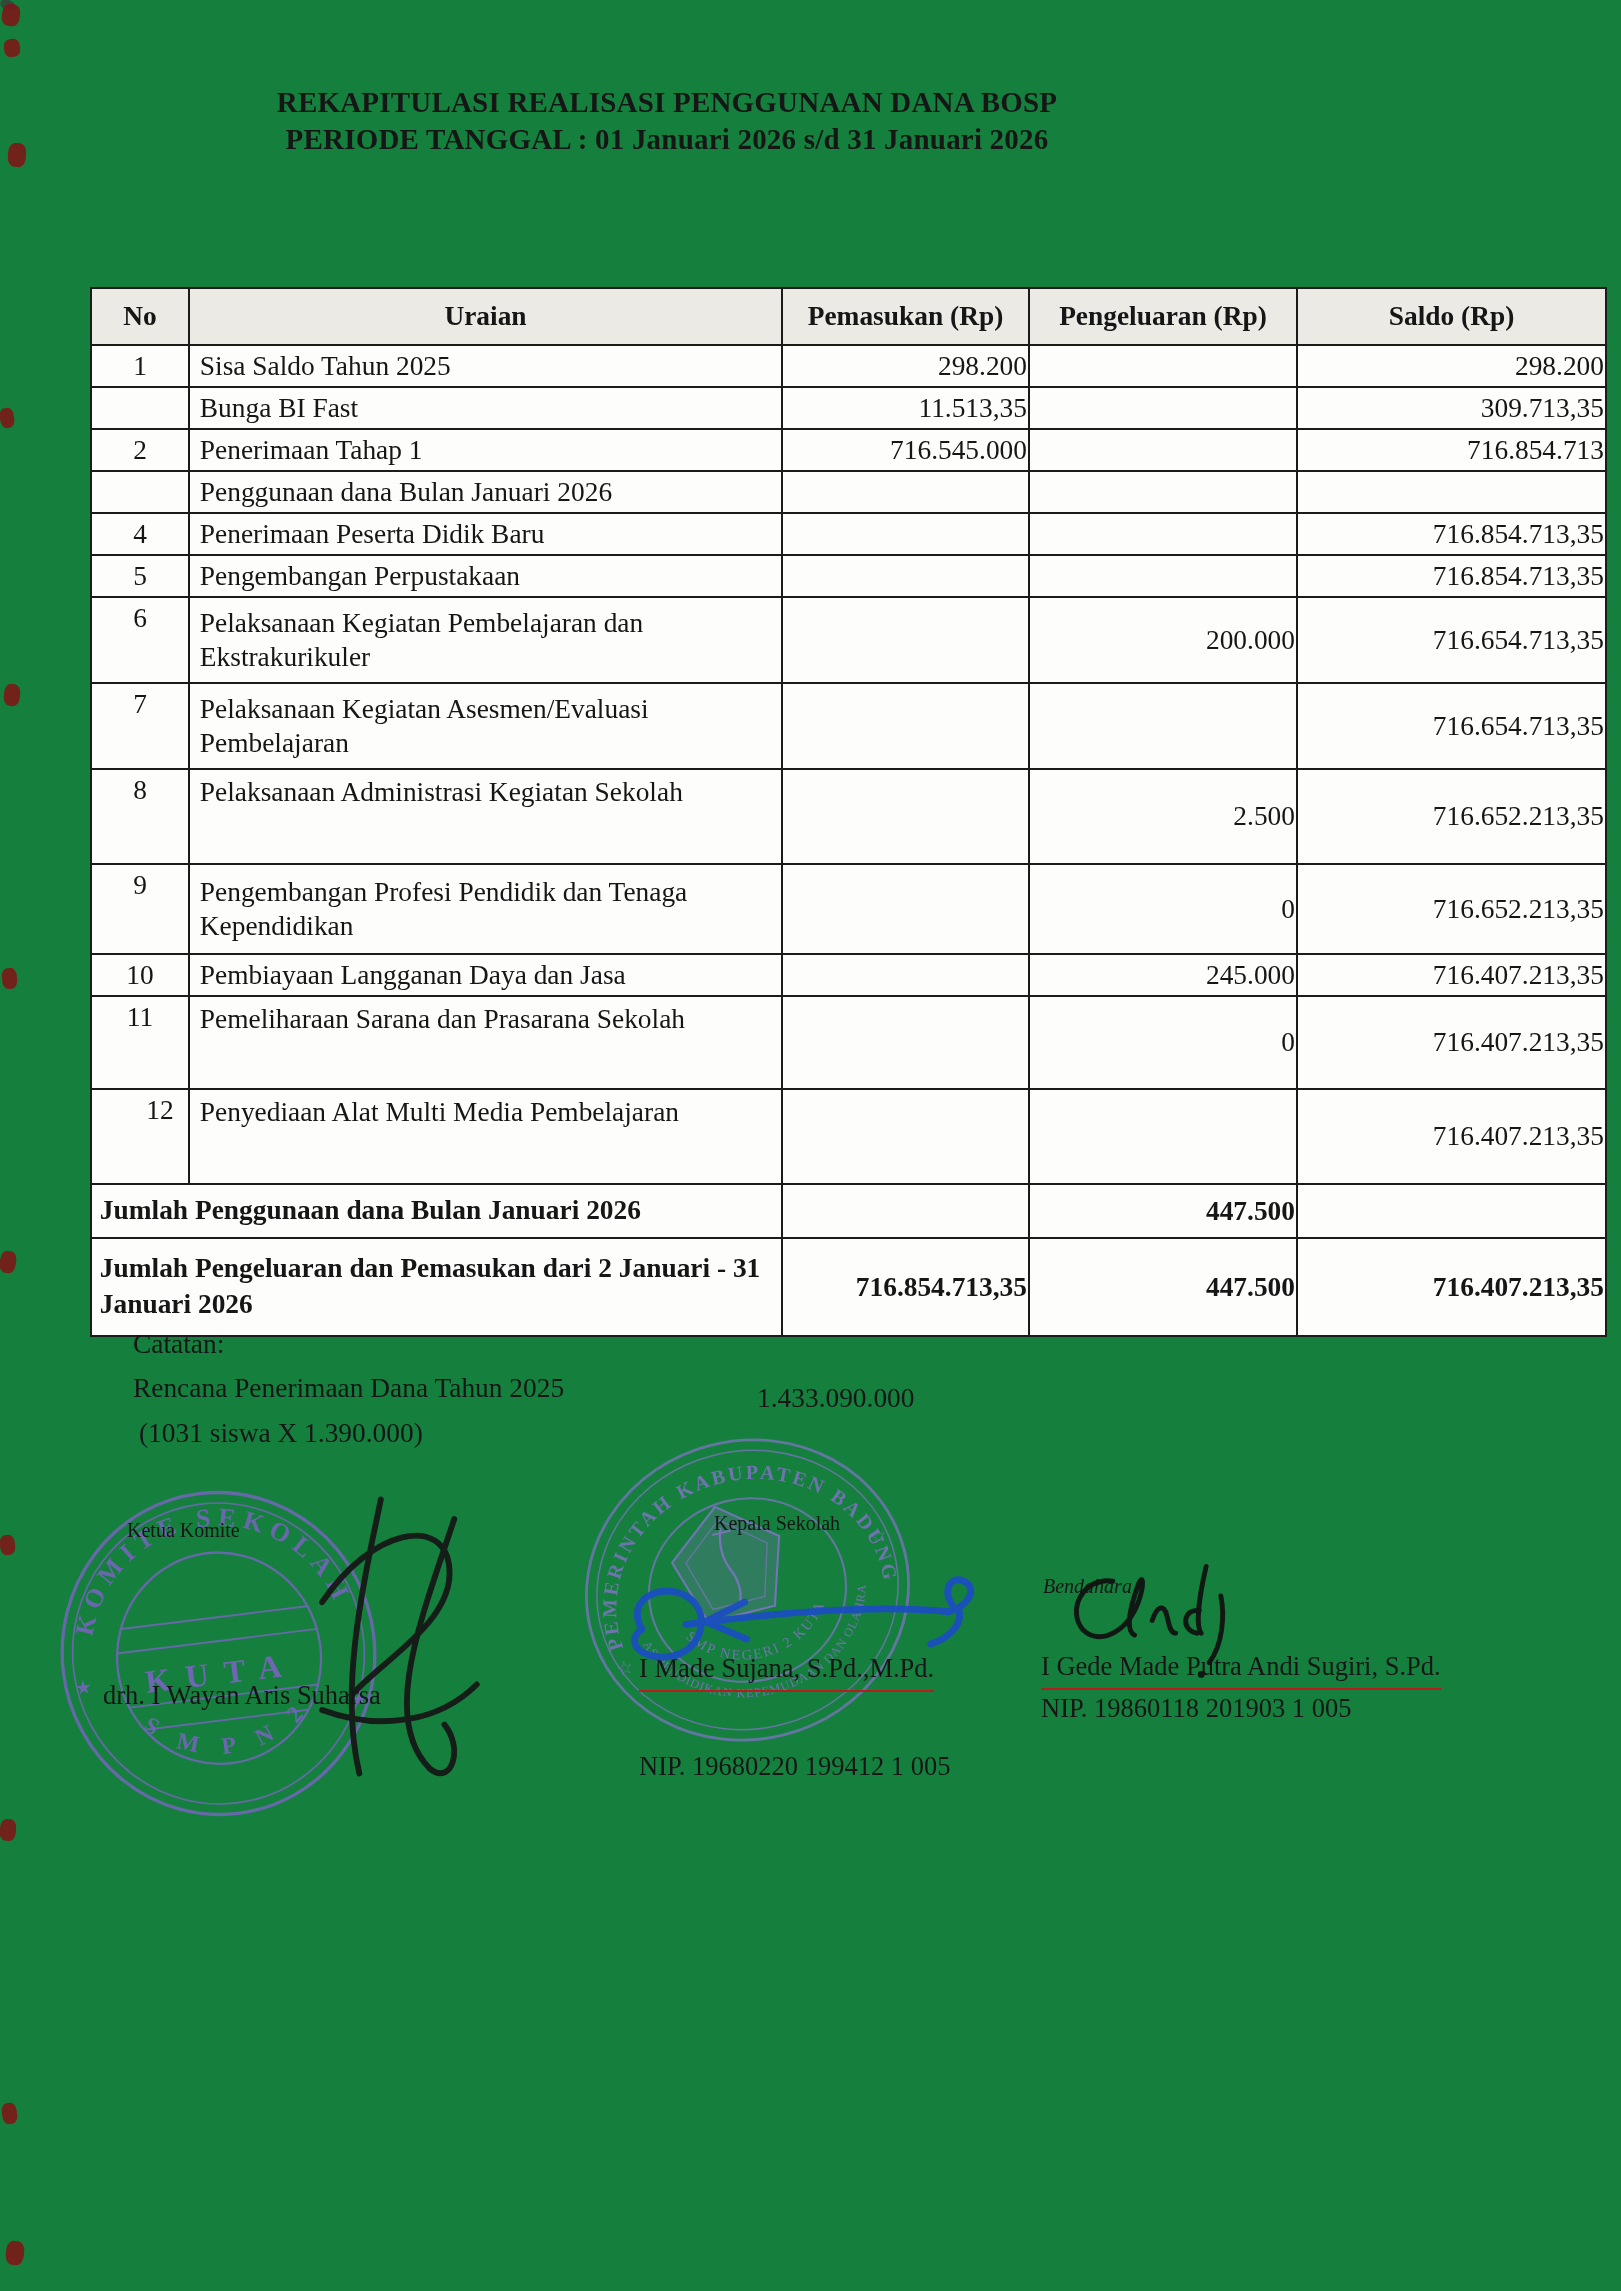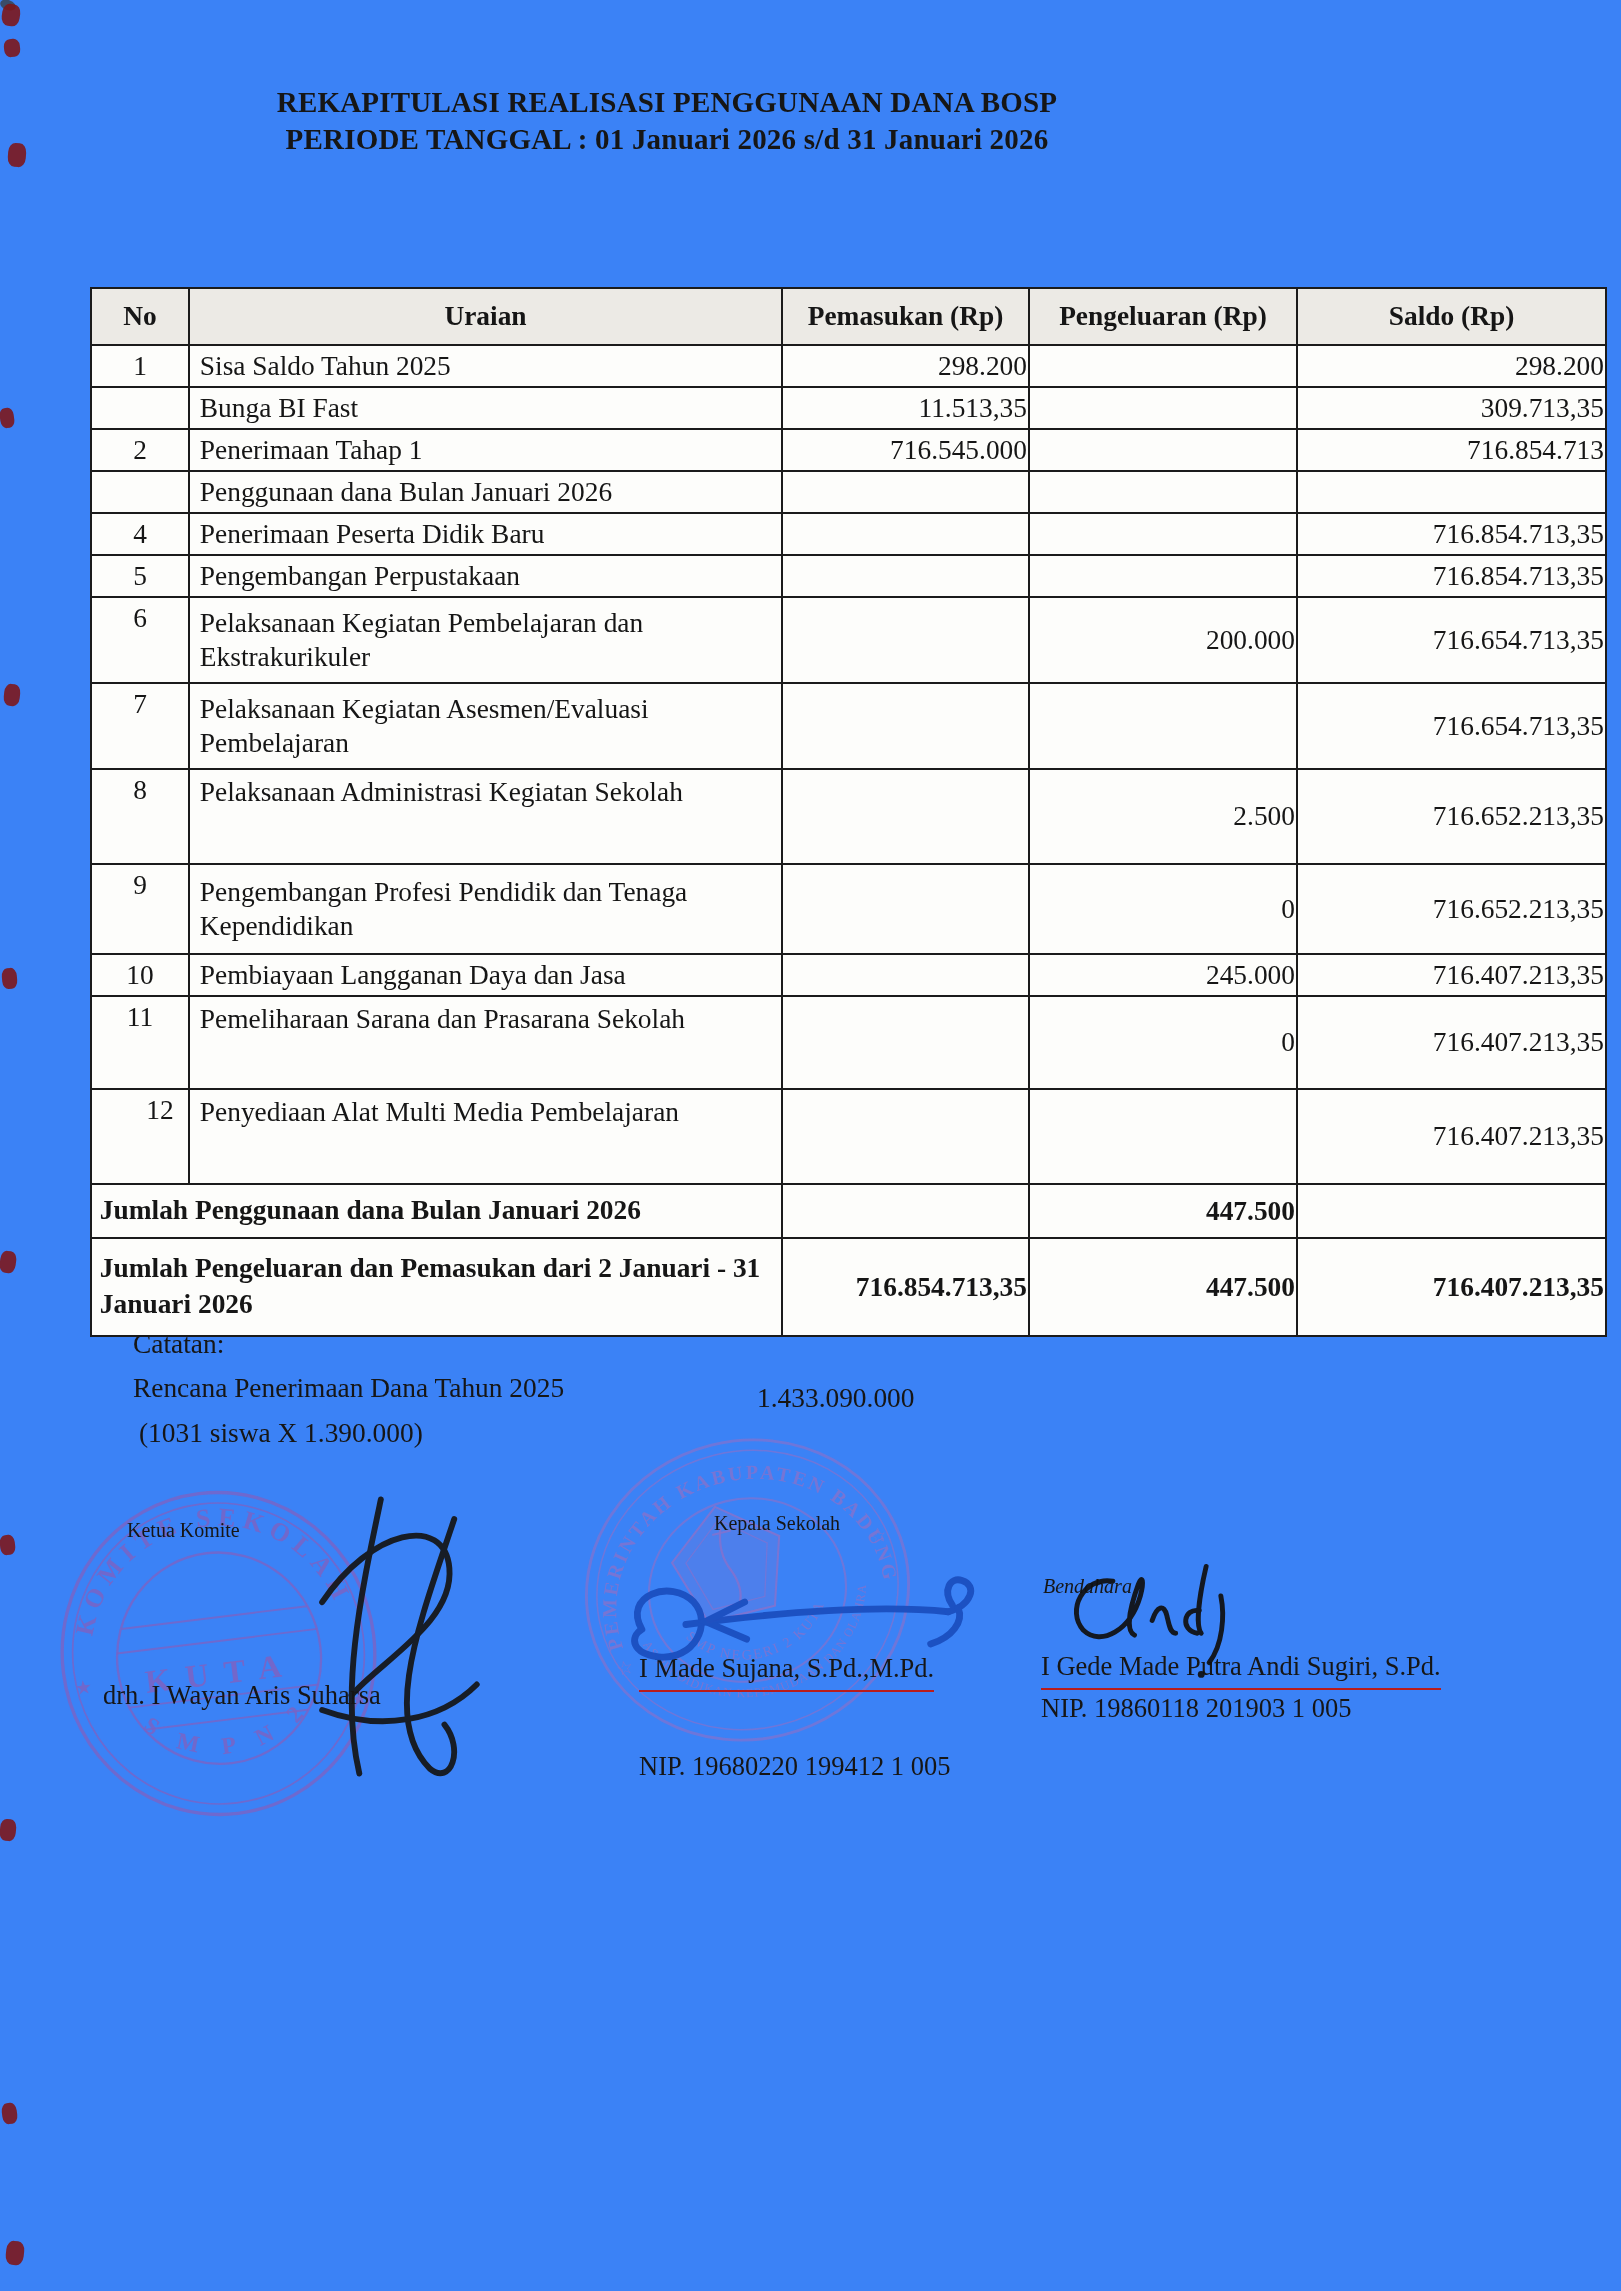--- a/index.html
+++ b/index.html
@@ -1,16 +1,16 @@
 <!DOCTYPE html>
 <html><head>
 <meta charset="utf-8">
 <style>
   html,body{margin:0;padding:0;background:#e8e8e8;}
-  #page{position:relative;width:1621px;height:2292px;background:#3b82f6;overflow:hidden;
+  #page{position:relative;width:1621px;height:2292px;background:#15803d;overflow:hidden;
         font-family:"Liberation Serif","DejaVu Serif",serif;color:#161616;}
   .abs{position:absolute;}
 
   
   #title-block{left:74px;top:84px;width:1186px;text-align:center;}
   .title-line{font-weight:bold;font-size:29px;line-height:37px;letter-spacing:0.2px;}
 
   
   #main-table{left:54px;top:287px;}
   table{border-collapse:collapse;table-layout:fixed;width:1514px;background:#fdfdfb;margin-left:36px;}

